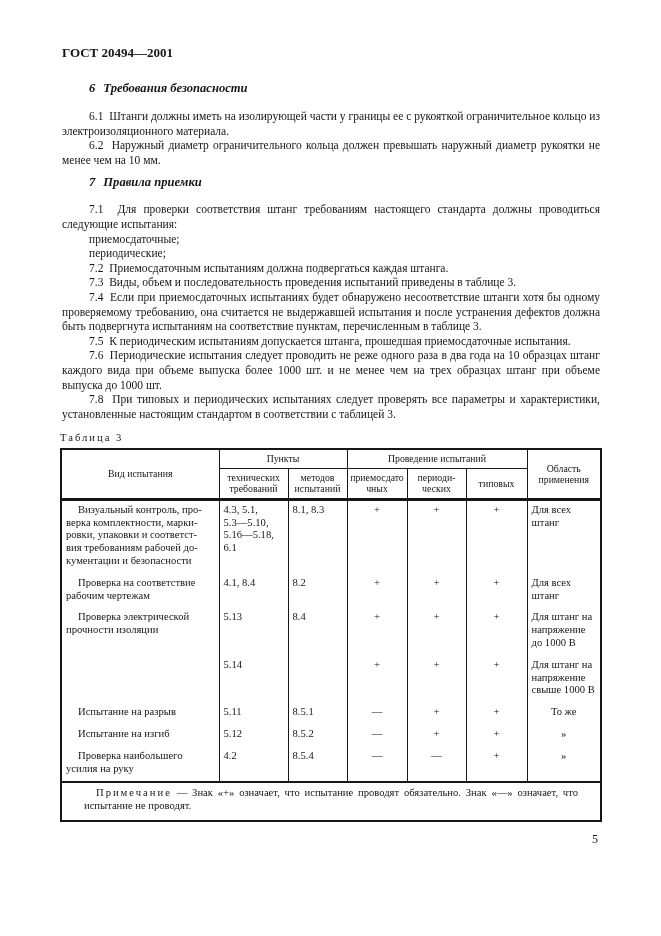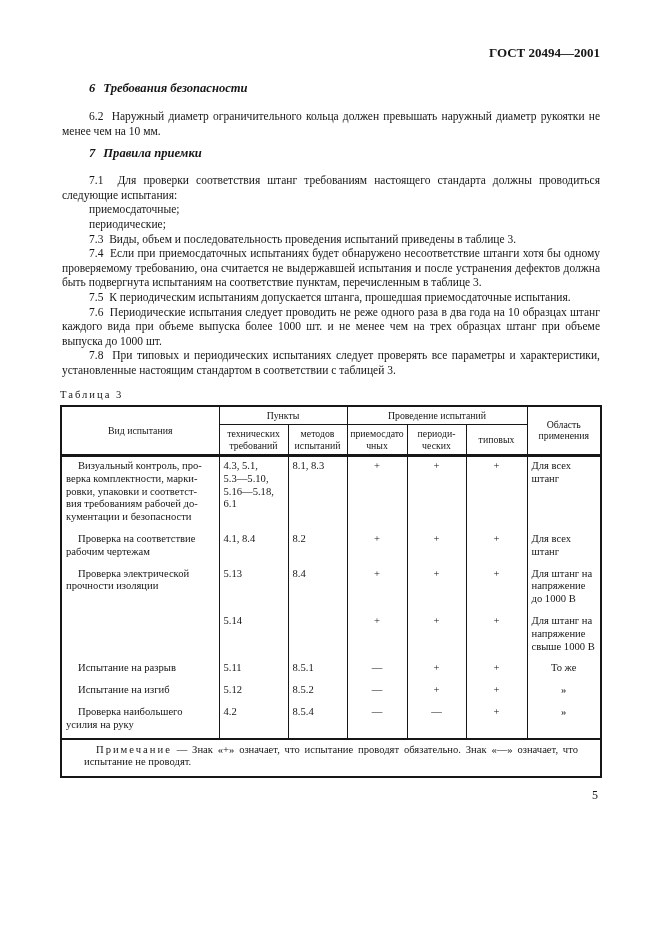--- a/index.html
+++ b/index.html
@@ -11,21 +11,20 @@
     position:relative;
     width:661px; height:936px;
     margin:0 auto;
     background:#ffffff;
     color:#161616;
     overflow:hidden;
     box-sizing:border-box;
     padding:46px 61px 0 62px;
   }
   .doc-header {
-    text-align:right;
     font-weight:bold;
     font-size:13px;
     line-height:14px;
   }
   .sec-heading {
     font-size:12.6px;
     font-weight:bold;
     line-height:15px;
     margin:0;
     padding-left:27px;
@@ -97,27 +96,29 @@
 </style>
 </head>
 <body>
 
 <div class="page">
 
   <div class="doc-header">ГОСТ 20494—2001</div>
 
   <h2 class="sec-heading h6"><span class="sec-num">6</span><span>Требования безопасности</span></h2>
 
+  <p class="para">6.1&nbsp; Штанги должны иметь на изолирующей части у границы ее с рукояткой ограничительное кольцо из электроизоляционного материала.</p>
   <p class="para">6.2&nbsp; Наружный диаметр ограничительного кольца должен превышать наружный диаметр рукоятки не менее чем на 10 мм.</p>
 
   <h2 class="sec-heading h7"><span class="sec-num">7</span><span>Правила приемки</span></h2>
 
   <p class="para">7.1&nbsp; Для проверки соответствия штанг требованиям настоящего стандарта должны проводиться следующие испытания:</p>
   <p class="list-line">приемосдаточные;</p>
   <p class="list-line">периодические;</p>
+  <p class="para">7.2&nbsp; Приемосдаточным испытаниям должна подвергаться каждая штанга.</p>
   <p class="para">7.3&nbsp; Виды, объем и последовательность проведения испытаний приведены в таблице 3.</p>
   <p class="para">7.4&nbsp; Если при приемосдаточных испытаниях будет обнаружено несоответствие штанги хотя бы одному проверяемому требованию, она считается не выдержавшей испытания и после устранения дефектов должна быть подвергнута испытаниям на соответствие пунктам, перечисленным в таблице 3.</p>
   <p class="para">7.5&nbsp; К периодическим испытаниям допускается штанга, прошедшая приемосдаточные испытания.</p>
   <p class="para">7.6&nbsp; Периодические испытания следует проводить не реже одного раза в два года на 10 образцах штанг каждого вида при объеме выпуска более 1000 шт. и не менее чем на трех образцах штанг при объеме выпуска до 1000 шт.</p>
   <p class="para">7.8&nbsp; При типовых и периодических испытаниях следует проверять все параметры и характеристики, установленные настоящим стандартом в соответствии с таблицей 3.</p>
 
   <div class="table-label">Таблица 3</div>
 
   <table class="gost-table">
     <colgroup>

